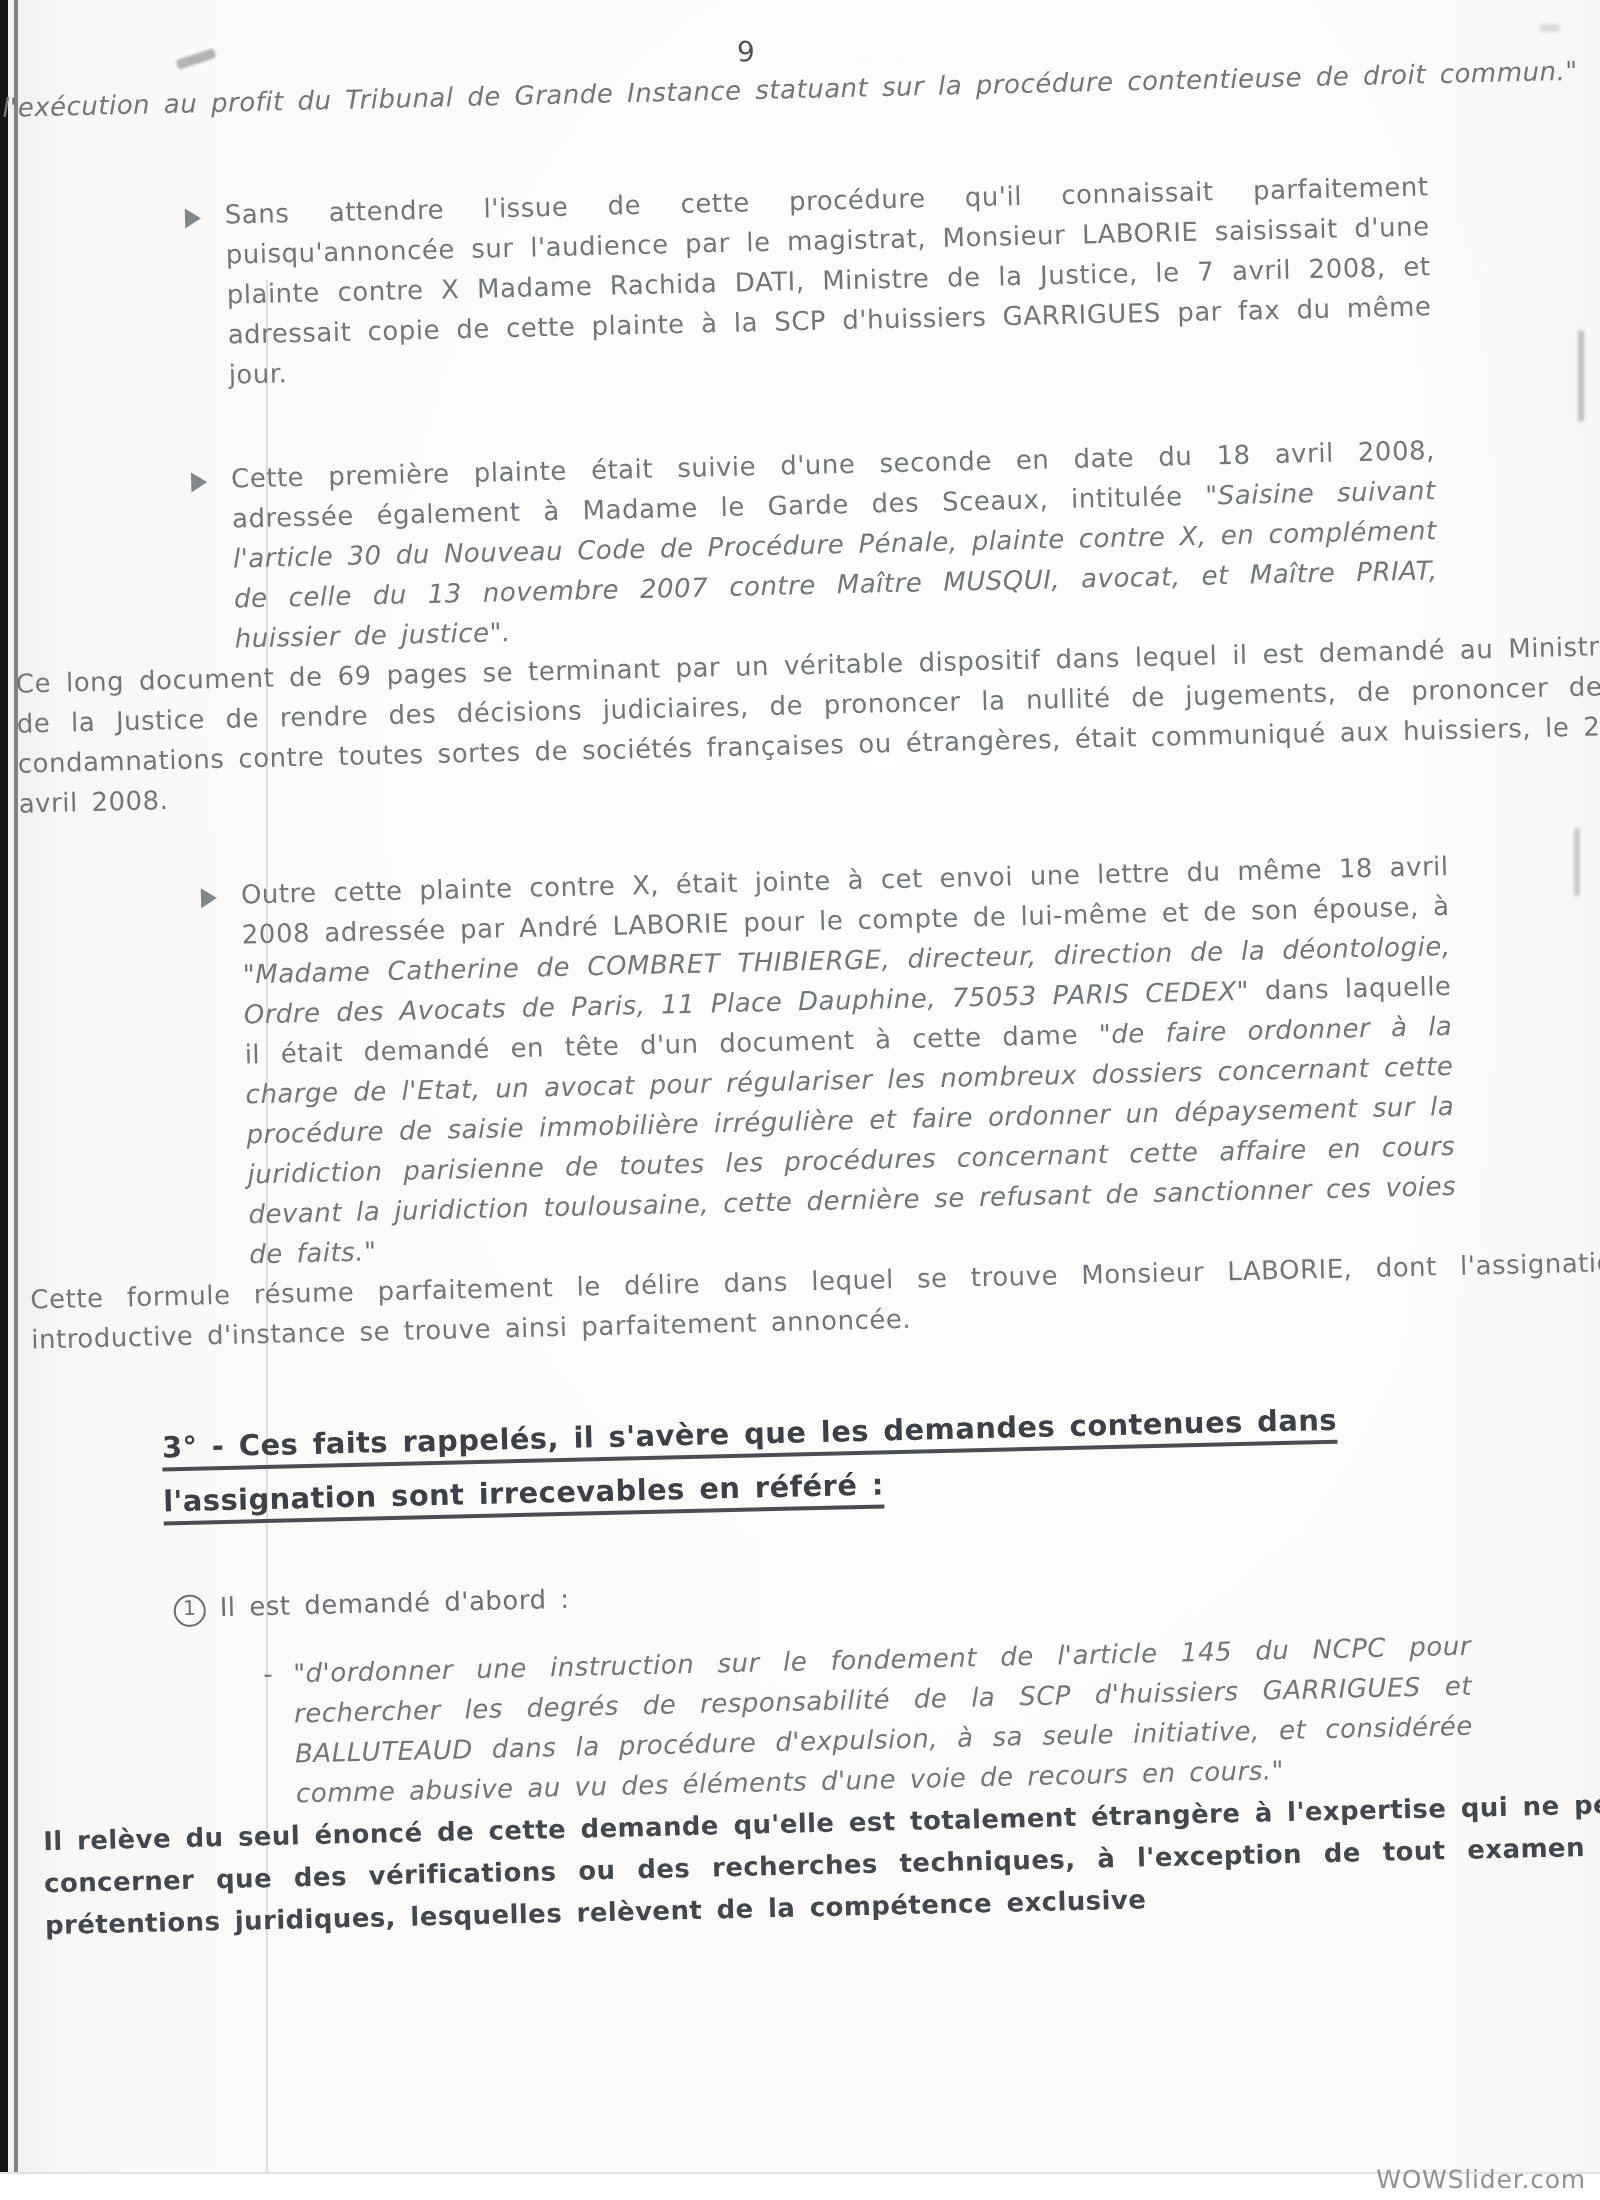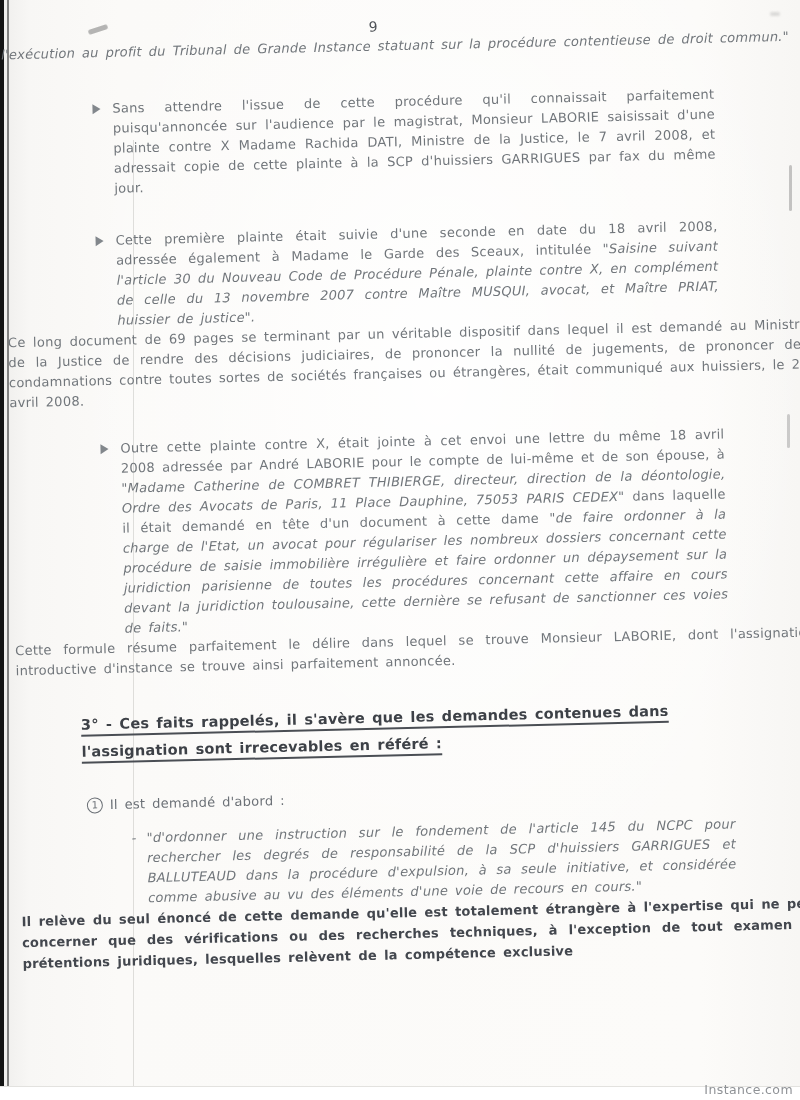--- a/index.html
+++ b/index.html
@@ -209,13 +209,13 @@
     <div class="dash">
       <span class="dash-marker">-</span>
       <p class="para italic">"d'ordonner une instruction sur le fondement de l'article 145 du NCPC pour rechercher les degrés de responsabilité de la SCP d'huissiers GARRIGUES et BALLUTEAUD dans la procédure d'expulsion, à sa seule initiative, et considérée comme abusive au vu des éléments d'une voie de recours en cours."</p>
     </div>
 
     <p class="para closing">Il relève du seul énoncé de cette demande qu'elle est totalement étrangère à l'expertise qui ne peut concerner que des vérifications ou des recherches techniques, à l'exception de tout examen de prétentions juridiques, lesquelles relèvent de la compétence exclusive</p>
 
   </div>
 </div>
 
-<div class="watermark">Instance.com</div>
+<div class="watermark">WOWSlider.com</div>
 
 </body></html>

